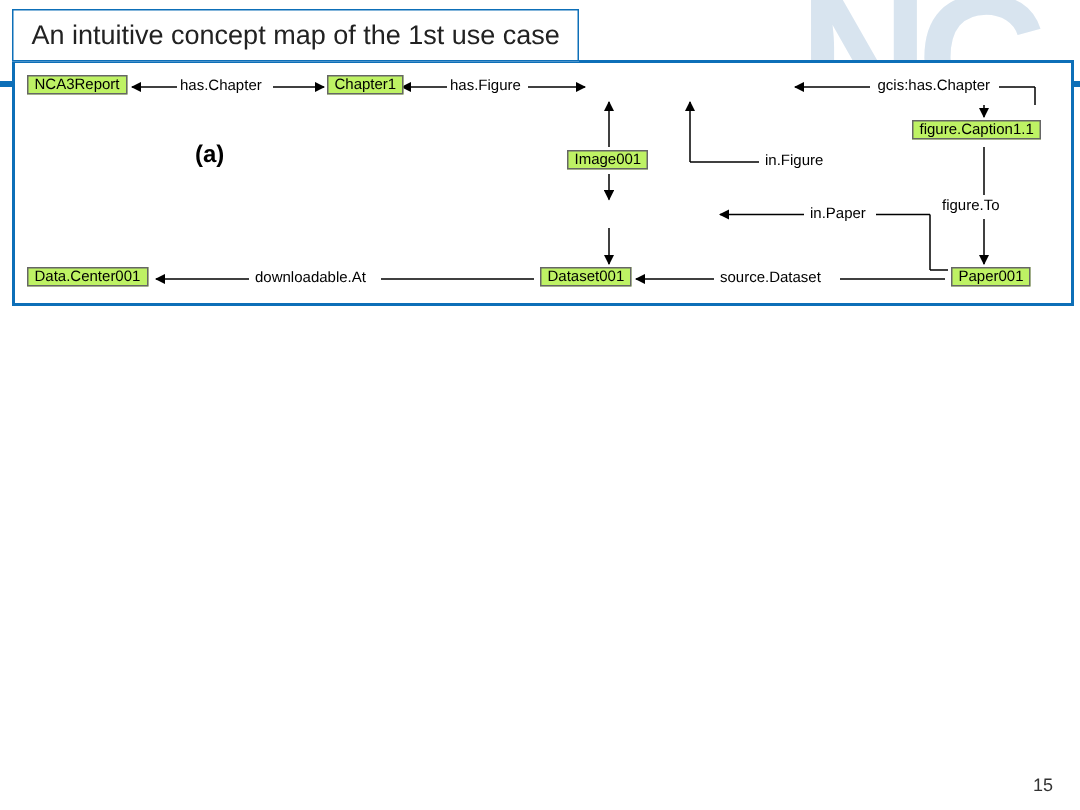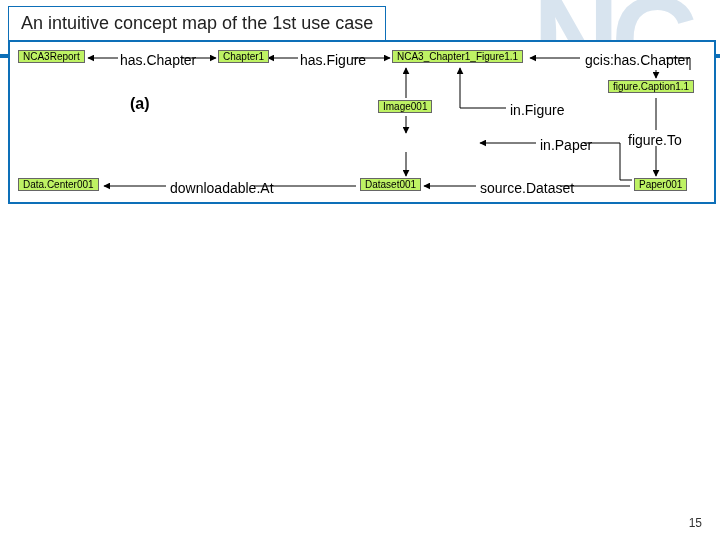--- a/index.html
+++ b/index.html
@@ -4,36 +4,35 @@
 <style>
   html,body{margin:0;padding:0;width:720px;height:540px;background:#fff;font-family:Arial,Helvetica,sans-serif;overflow:hidden}
   .slide{position:relative;width:720px;height:540px}
   .bg-letters{position:absolute;top:-30px;right:30px;font-size:120px;font-weight:700;color:#d8e4ef;letter-spacing:-8px;user-select:none;z-index:0}
   .bluebar{position:absolute;left:0;width:720px;top:54px;height:4px;background:#0d6fb8;z-index:1}
   .titlebox{position:absolute;left:8px;top:6px;padding:6px 12px;border:1px solid #0d6fb8;background:#fff;font-size:18px;color:#222;z-index:3}
   .whitepanel{position:absolute;left:8px;top:40px;width:704px;height:160px;background:#fff;border:2px solid #0d6fb8;z-index:2}
   .pagenum{position:absolute;right:18px;bottom:10px;font-size:12px;color:#333}
   
   .node{position:absolute;border:1px solid #666;background:#bef264;font-size:10px;padding:0 4px;white-space:nowrap;color:#000;z-index:4}
-  .edge-label{position:absolute;font-size:14px;color:#000;background:transparent;white-space:nowrap;z-index:4}
+  .edge-label{position:absolute;font-size:10px;color:#000;background:transparent;white-space:nowrap;z-index:4}
   .sublabel{position:absolute;font-size:16px;font-weight:700;color:#000;z-index:4}
   svg.arrows{position:absolute;left:0;top:0;width:720px;height:540px;z-index:3;pointer-events:none}
 </style>
 </head>
 <body>
 <div class="slide">
 
   <div class="bg-letters">NC</div>
   <div class="bluebar"></div>
   <div class="titlebox">An intuitive concept map of the 1st use case</div>
   <div class="whitepanel"></div>
 
   <div class="node" style="left:18px;top:50px">NCA3Report</div>
   <div class="node" style="left:218px;top:50px">Chapter1</div>
-  <div class="node" style="left:392px;top:50px">NCA3_Chapter1_Figure1.1</div>
   <div class="node" style="left:608px;top:80px">figure.Caption1.1</div>
   <div class="node" style="left:378px;top:100px">Image001</div>
   <div class="node" style="left:634px;top:178px">Paper001</div>
   <div class="node" style="left:360px;top:178px">Dataset001</div>
   <div class="node" style="left:18px;top:178px">Data.Center001</div>
 
   <div class="edge-label" style="left:120px;top:52px">has.Chapter</div>
   <div class="edge-label" style="left:300px;top:52px">has.Figure</div>
   <div class="edge-label" style="left:585px;top:52px">gcis:has.Chapter</div>
   <div class="edge-label" style="left:510px;top:102px">in.Figure</div>

